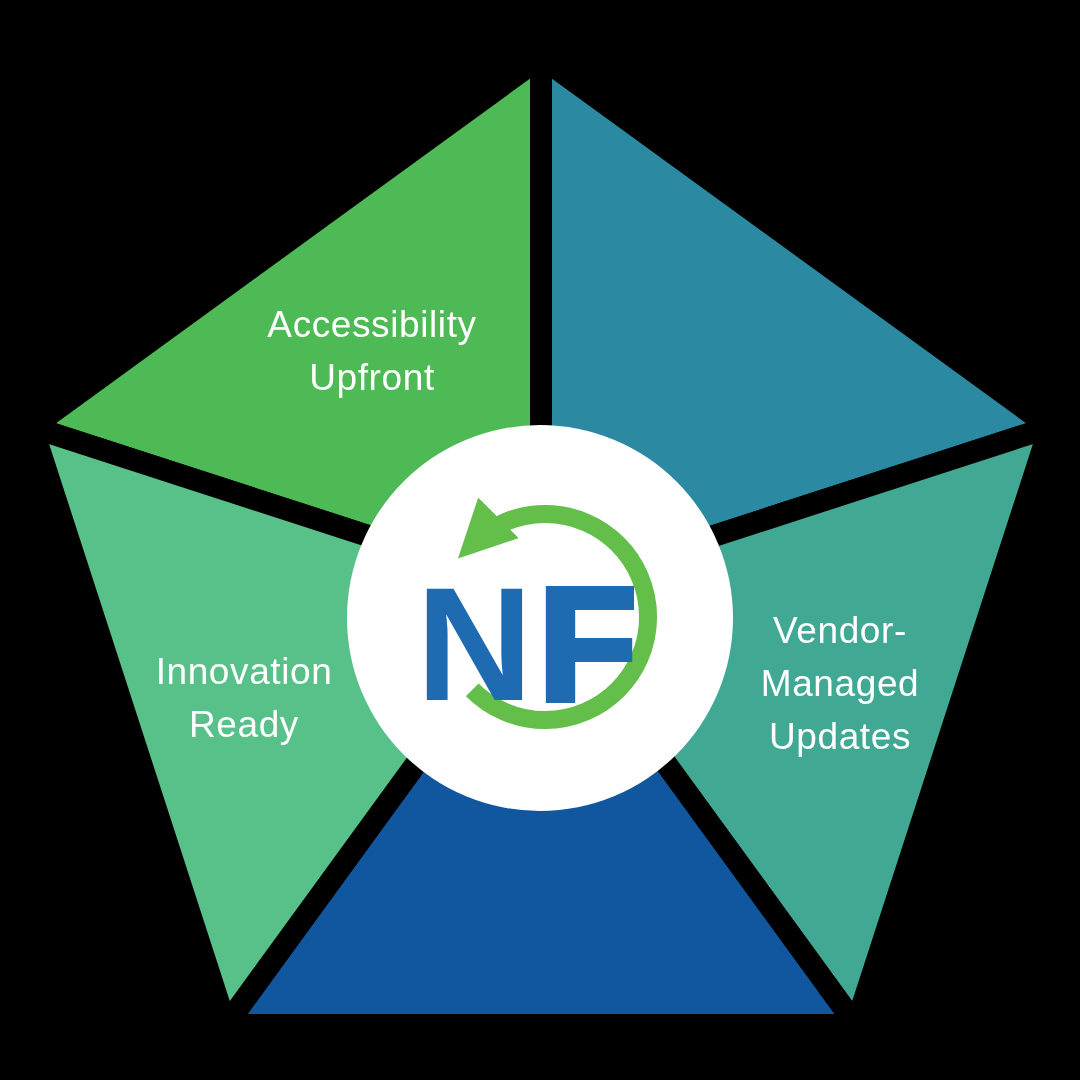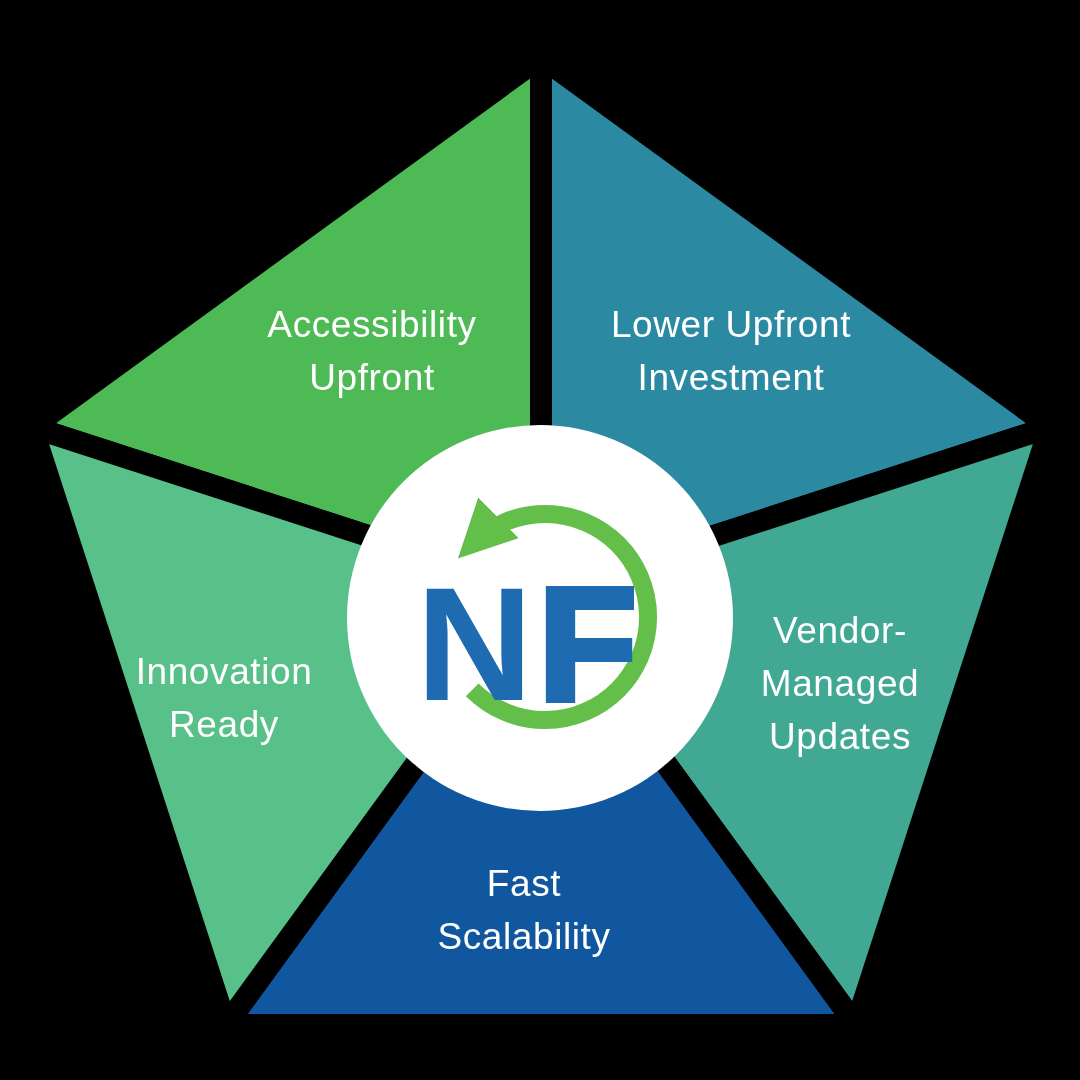--- a/index.html
+++ b/index.html
@@ -29,21 +29,21 @@
     font-weight: 400;
     letter-spacing: 0.6px;
     text-align: center;
     white-space: pre-line;
     pointer-events: none;
   }
   .label-accessibility { left: 372px; top: 351px; }
   .label-lower-upfront { left: 731px; top: 351px; }
   .label-vendor        { left: 840px; top: 683px; }
   .label-fast          { left: 524px; top: 910px; }
-  .label-innovation    { left: 224px; top: 698px; }
+  .label-innovation    { left: 244px; top: 698px; }
 </style>
 </head>
 <body>
 
 <div class="stage">
 
   <svg class="pentagon" width="1080" height="1080" viewBox="0 0 1080 1080">
     <defs>
       <marker id="arrowhead" viewBox="0 0 4 4" markerWidth="3.2" markerHeight="3.2" refX="2.6" refY="2" orient="auto">
         <path d="M 0 0 L 4 2 L 0 4 Z" fill="#64BE4A"></path>
@@ -64,25 +64,21 @@
 
     <path d="M 472.2 689.8 A 103 103 0 1 0 472.2 544.2" fill="none" stroke-width="18" stroke-linecap="butt" marker-end="url(#arrowhead)" stroke="#64BE4A"></path>
 
     <text x="416" y="700" font-size="162" font-weight="bold" fill="#1E6BB2">N</text>
     <text x="538" y="700" font-size="162" font-weight="bold" stroke-width="6" fill="#1E6BB2" stroke="#1E6BB2">F</text>
   </svg>
 
   <div class="seg-label label-accessibility">Accessibility
 Upfront</div>
 
-  <div class="seg-label label-lower-upfront">Lower Upfront
-Investment</div>
 
   <div class="seg-label label-vendor">Vendor-
 Managed
 Updates</div>
 
-  <div class="seg-label label-fast">Fast
-Scalability</div>
 
   <div class="seg-label label-innovation">Innovation
 Ready</div>
 </div>
 
 </body></html>

